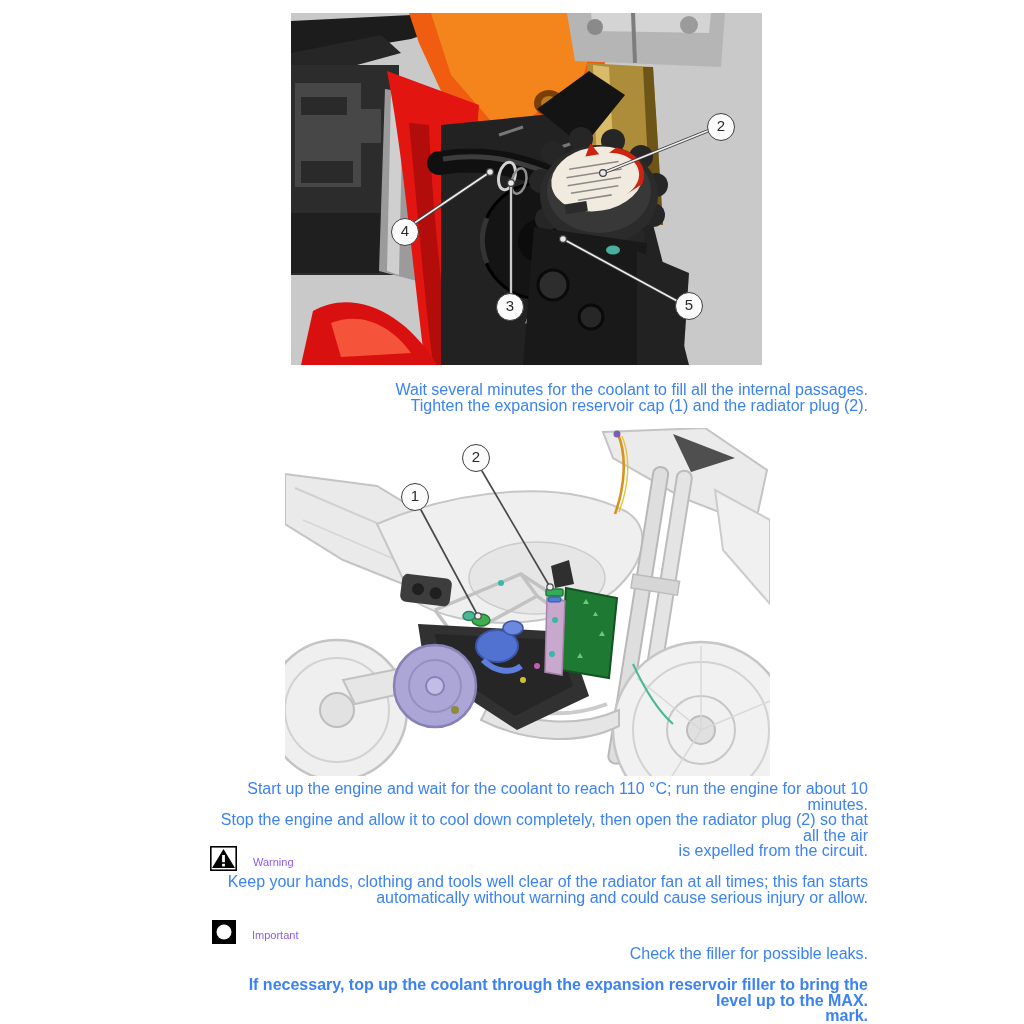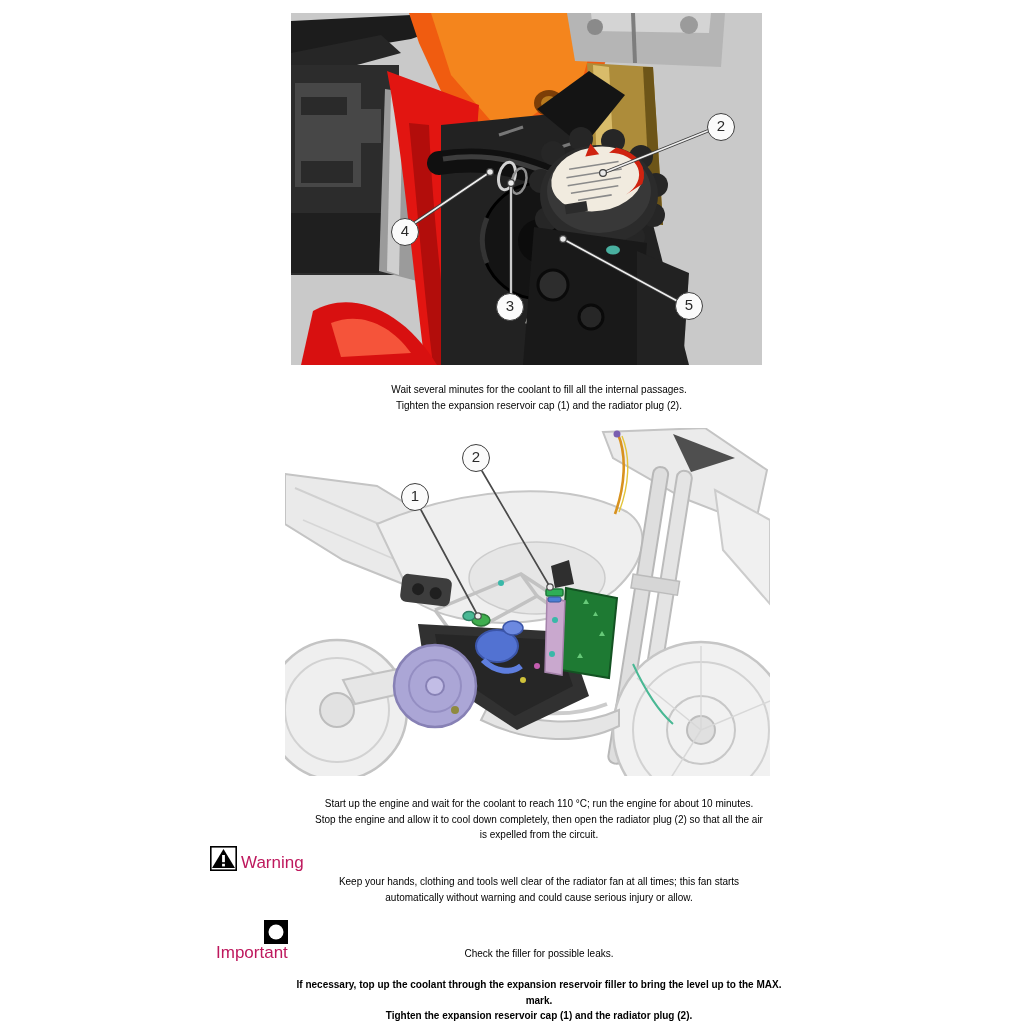--- a/index.html
+++ b/index.html
@@ -3,36 +3,36 @@
 <meta charset="utf-8">
 <style>
   html,body{margin:0;padding:0;}
   body{
     width:1024px;height:1024px;position:relative;background:#ffffff;
     font-family:"Liberation Sans","DejaVu Sans",sans-serif;color:#111;
     overflow:hidden;
   }
   .abs{position:absolute;}
   .para{
-    font-size:10px;line-height:15.6px;color:#000000;
-    white-space:pre-line;text-align:center;letter-spacing:0px;
+    font-size:16px;line-height:15.6px;color:#3b82f6;
+    white-space:pre-line;text-align:right;letter-spacing:0px;
   }
   
   #photo{left:291px;top:13px;width:471px;height:352px;background:#c9c9c9;}
   #illustration{left:285px;top:428px;width:485px;height:348px;background:#ffffff;}
   svg{display:block;}
   
   .callout{
     position:absolute;width:28px;height:28px;border-radius:50%;
     background:#fbfbfb;border:1.5px solid #3f3f3f;box-sizing:border-box;
     font-size:15px;color:#2a2a2a;text-align:center;line-height:24px;
   }
   
   .notice-row{display:flex;align-items:flex-end;}
-  .notice-label{font-size:17px;color:#be185d;margin-left:4px;line-height:17px;}
+  .notice-label{font-size:11px;color:#8b5cf6;margin-left:16px;line-height:17px;}
   .notice-icon{display:block;}
 </style>
 </head>
 <body>
 
 <div id="photo" class="abs">
   <svg width="471" height="352" viewBox="0 0 471 352">
     <rect x="0" y="0" width="471" height="352" fill="#c9c9c9"></rect>
 
     <path d="M0,8 L120,2 L195,0 L120,26 L0,46 Z" fill="#1c1c1c"></path>
@@ -266,37 +266,37 @@
     </g>
     <g fill="#ededed" stroke="#4a4a4a" stroke-width="1.2">
       <circle cx="193" cy="188" r="3.2"></circle>
       <circle cx="265" cy="159" r="3.2"></circle>
     </g>
   </svg>
   <div class="callout" style="left:116px;top:55px;"><span>1</span></div>
   <div class="callout" style="left:177px;top:16px;"><span>2</span></div>
 </div>
 
-<div class="abs para" style="left:210px;top:781px;width:658px;margin-top:15px;">Start up the engine and wait for the coolant to reach 110 °C; run the engine for about 10 minutes.
+<div class="abs para" style="left:210px;top:781px;width:658px;">Start up the engine and wait for the coolant to reach 110 °C; run the engine for about 10 minutes.
 Stop the engine and allow it to cool down completely, then open the radiator plug (2) so that all the air
 is expelled from the circuit.</div>
 
 <div class="abs notice-row" style="left:210px;top:846px;">
   <svg class="notice-icon" width="27" height="25" viewBox="0 0 27 25">
     <rect x="0.8" y="0.8" width="25.4" height="23.4" fill="#ffffff" stroke="#000000" stroke-width="1.6"></rect>
     <polygon points="13.5,3 25,22 2,22" fill="#000000"></polygon>
     <rect x="12.1" y="9" width="2.8" height="7.2" fill="#ffffff"></rect>
     <rect x="12.1" y="17.8" width="2.8" height="2.6" fill="#ffffff"></rect>
   </svg>
   <span class="notice-label">Warning</span>
 </div>
 <div class="abs para" style="left:210px;top:874px;width:658px;">Keep your hands, clothing and tools well clear of the radiator fan at all times; this fan starts
 automatically without warning and could cause serious injury or allow.</div>
 
-<div class="abs notice-row" style="left:212px;top:920px;flex-direction:column;">
+<div class="abs notice-row" style="left:212px;top:920px;">
   <svg class="notice-icon" width="24" height="24" viewBox="0 0 24 24">
     <rect x="0" y="0" width="24" height="24" fill="#000000"></rect>
     <circle cx="12" cy="12" r="7.5" fill="#ffffff"></circle>
   </svg>
   <span class="notice-label">Important</span>
 </div>
 <div class="abs para" style="left:210px;top:946px;width:658px;">Check the filler for possible leaks.</div>
 
 <div class="abs para" style="left:210px;top:977px;width:658px;font-weight:bold;">If necessary, top up the coolant through the expansion reservoir filler to bring the level up to the MAX.
 mark.

